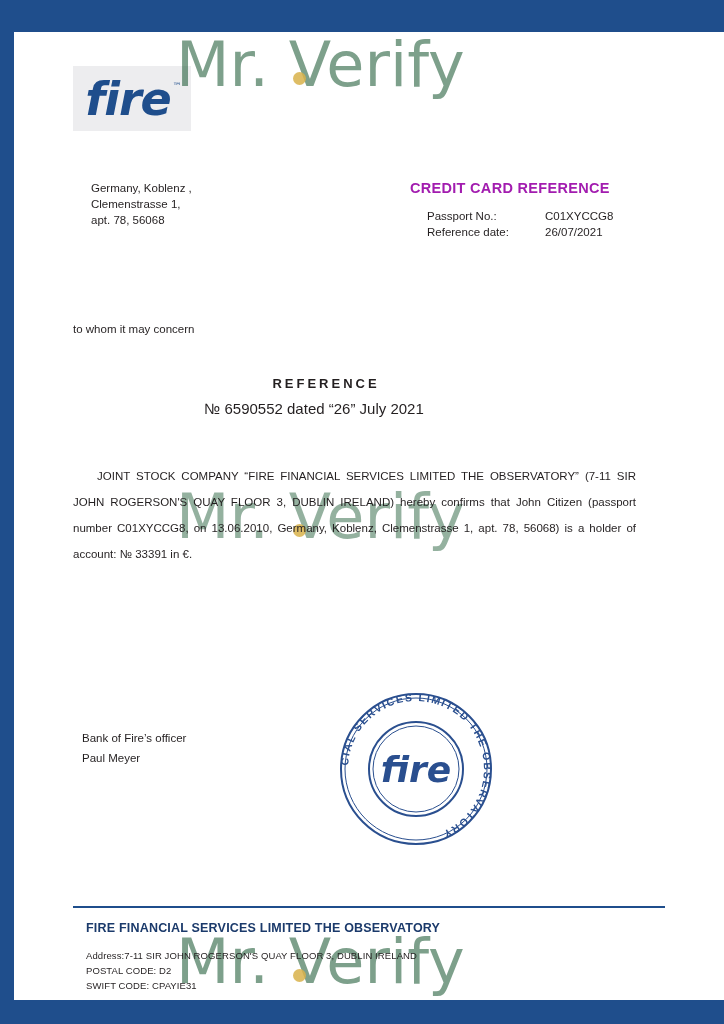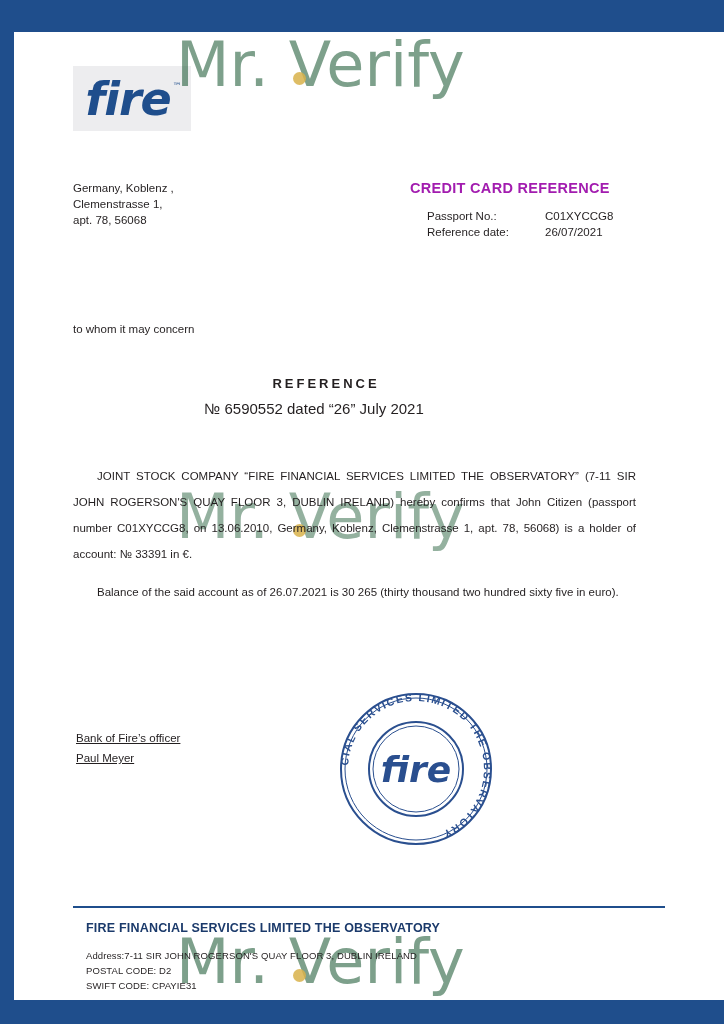--- a/index.html
+++ b/index.html
@@ -108,20 +108,21 @@
     font-weight: bold;
     font-size: 14.5px;
     color: #1b3a6b;
     letter-spacing: .3px;
     margin-bottom: 12px;
   }
   .recipient .addr-line {
     font-size: 11.5px;
     line-height: 16px;
     color: #231f20;
+    margin-left: 18px;
   }
 
   .refblock {
     position: absolute;
     left: 410px; top: 180px;
     width: 260px;
   }
   .refblock .title {
     font-weight: bold;
     font-size: 14.5px;
@@ -169,24 +170,23 @@
     font-size: 11.5px;
     line-height: 26px;
     text-align: justify;
   }
   .body-text p { margin: 0 0 0 0; text-indent: 24px; }
   .body-text p + p { margin-top: 12px; }
 
   
   .sig {
     position: absolute;
-    left: 76px; top: 728px;
+    left: 82px; top: 728px;
     font-size: 11.5px;
     line-height: 20px;
-    text-decoration: underline;
   }
 
   
   .stamp {
     position: absolute;
     left: 330px; top: 683px;
     width: 172px; height: 172px;
   }
   .stamp svg { display: block; }
 
@@ -256,21 +256,20 @@
     </div>
   </div>
 
   <div class="towhom">to whom it may concern</div>
 
   <div class="ref-heading">REFERENCE</div>
   <div class="ref-sub">№ 6590552 dated “26” July 2021</div>
 
   <div class="body-text">
     <p>JOINT STOCK COMPANY “FIRE FINANCIAL SERVICES LIMITED THE OBSERVATORY” (7-11 SIR JOHN ROGERSON'S QUAY FLOOR 3, DUBLIN IRELAND) hereby confirms that John Citizen (passport number C01XYCCG8, on 13.06.2010, Germany, Koblenz, Clemenstrasse 1, apt. 78, 56068) is a holder of account: № 33391 in €.</p>
-    <p>Balance of the said account as of 26.07.2021 is 30 265 (thirty thousand two hundred sixty five in euro).</p>
   </div>
 
   <div class="sig">
     <div>Bank of Fire’s officer</div>
     <div>Paul Meyer</div>
   </div>
 
   <div class="stamp">
     <svg width="172" height="172" viewBox="0 0 172 172" xmlns="http://www.w3.org/2000/svg">
       <defs>

